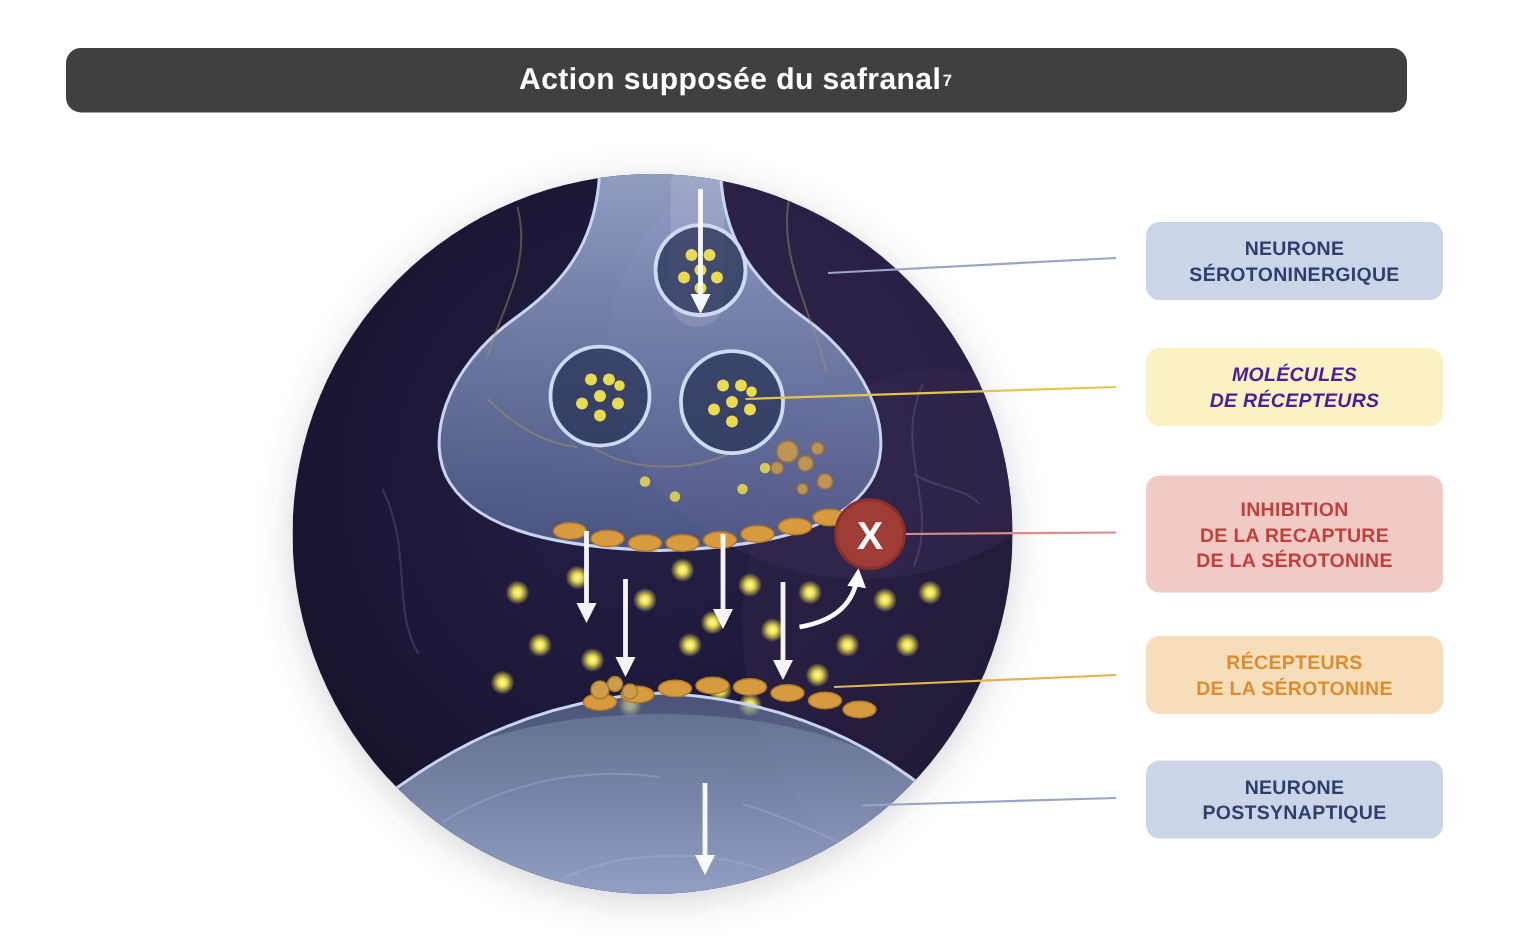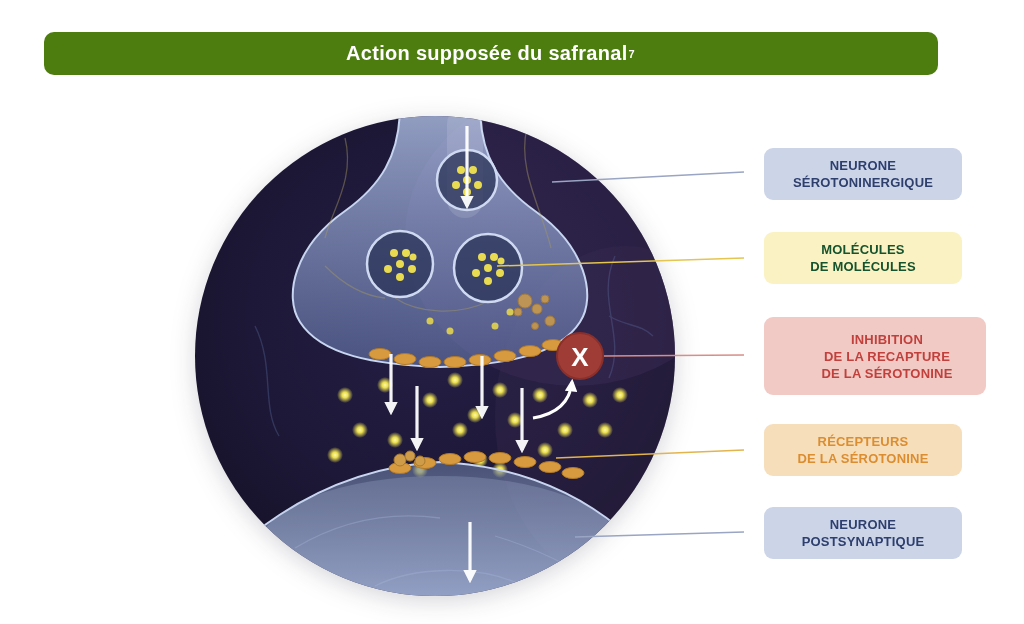--- a/index.html
+++ b/index.html
@@ -4,21 +4,21 @@
 <style>
   html,body { margin:0; padding:0; background:#ffffff; }
   .canvas {
     position:relative; width:1024px; height:624px; background:#ffffff;
     overflow:hidden; font-family:"Liberation Sans", sans-serif;
   }
 
   
   .banner {
     position:absolute; left:44px; top:32px; width:894px; height:43px;
-    background:#4d7c0f; border-radius:10px;
+    background:#404040; border-radius:10px;
     display:flex; align-items:center; justify-content:center;
     color:#ffffff; font-size:20px; font-weight:700; letter-spacing:0.3px;
     z-index:3;
   }
   .banner sup { font-size:11px; font-weight:700; margin:0 1px 0 1px; }
 
   
   .illustration {
     position:absolute; left:195px; top:116px; width:480px; height:480px;
     z-index:0; filter:drop-shadow(0 5px 12px rgba(20,20,50,0.18));
@@ -32,26 +32,26 @@
 
   
   .label-box {
     position:absolute; left:744px; width:198px; border-radius:9px;
     display:flex; flex-direction:column; justify-content:center; align-items:center;
     text-align:center; font-size:13px; font-weight:700; line-height:17px;
     letter-spacing:0.2px; z-index:2;margin-left:20px;
   }
   .label-box .ln { display:block; }
   .box-blue   { background:#ccd4e8; color:#2e3f6e; }
-  .box-yellow { background:#fbf2c3; color:#14532d; }
+  .box-yellow { background:#fbf2c3; color:#4c1d95;font-style:italic; }
   .box-red    { background:#f1cac5; color:#c2403c; }
   .box-orange { background:#f7debb; color:#db8d2f; }
   .pos-1 { top:148px; height:52px; }
   .pos-2 { top:232px; height:52px; }
-  .pos-3 { top:317px; height:78px;padding-left:24px; }
+  .pos-3 { top:317px; height:78px; }
   .pos-4 { top:424px; height:52px; }
   .pos-5 { top:507px; height:52px; }
   .box-red .sub { font-weight:700; }
 </style>
 </head>
 <body>
 
 <div class="canvas">
 
   <div class="banner">
@@ -250,21 +250,21 @@
     <line x1="575" y1="537" x2="744" y2="532" stroke="#9aa5c4" stroke-width="1.5"></line>
   </svg>
 
   <div class="label-box box-blue pos-1">
     <span class="ln">NEURONE</span>
     <span class="ln">SÉROTONINERGIQUE</span>
   </div>
 
   <div class="label-box box-yellow pos-2">
     <span class="ln">MOLÉCULES</span>
-    <span class="ln">DE MOLÉCULES</span>
+    <span class="ln">DE RÉCEPTEURS</span>
   </div>
 
   <div class="label-box box-red pos-3">
     <span class="ln">INHIBITION</span>
     <span class="ln sub">DE LA RECAPTURE</span>
     <span class="ln sub">DE LA SÉROTONINE</span>
   </div>
 
   <div class="label-box box-orange pos-4">
     <span class="ln">RÉCEPTEURS</span>

